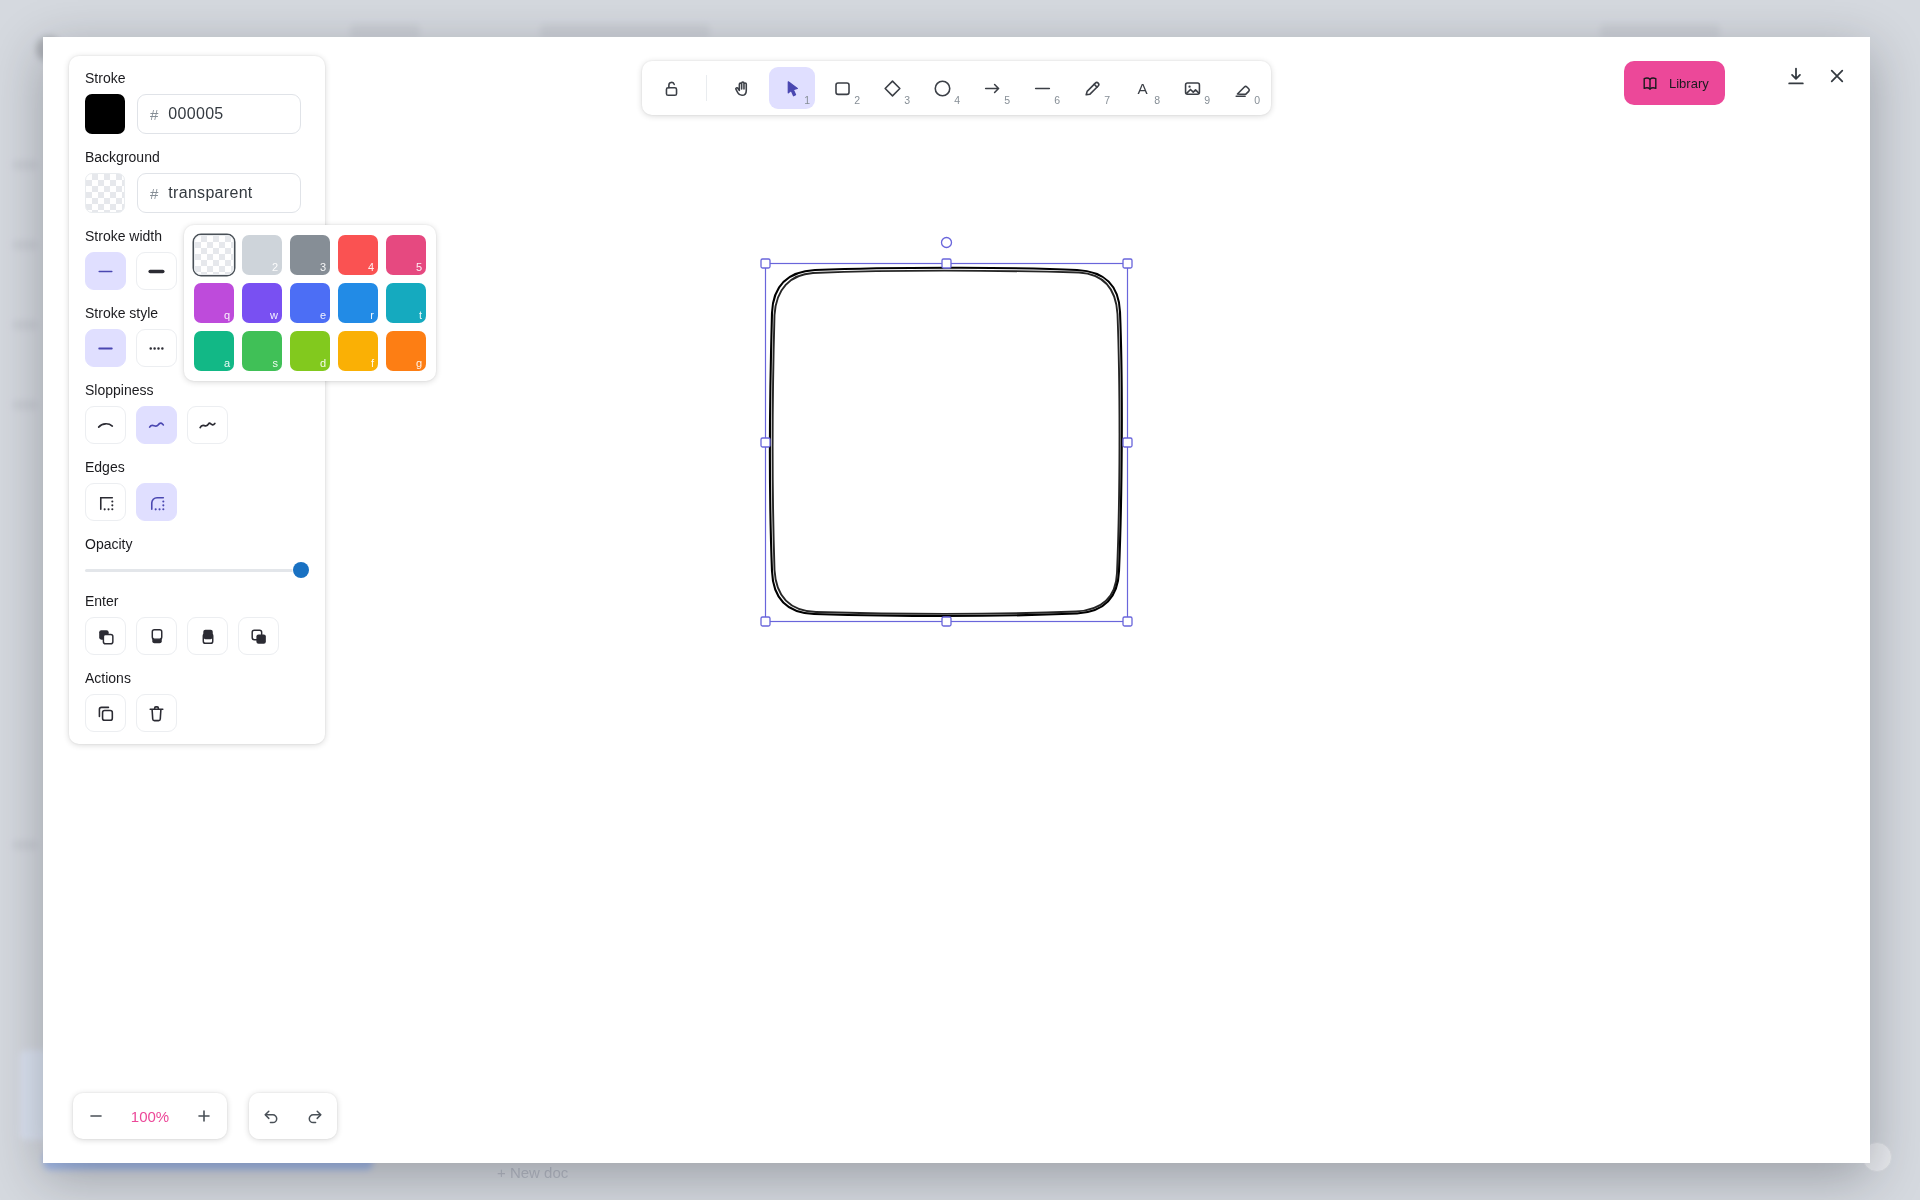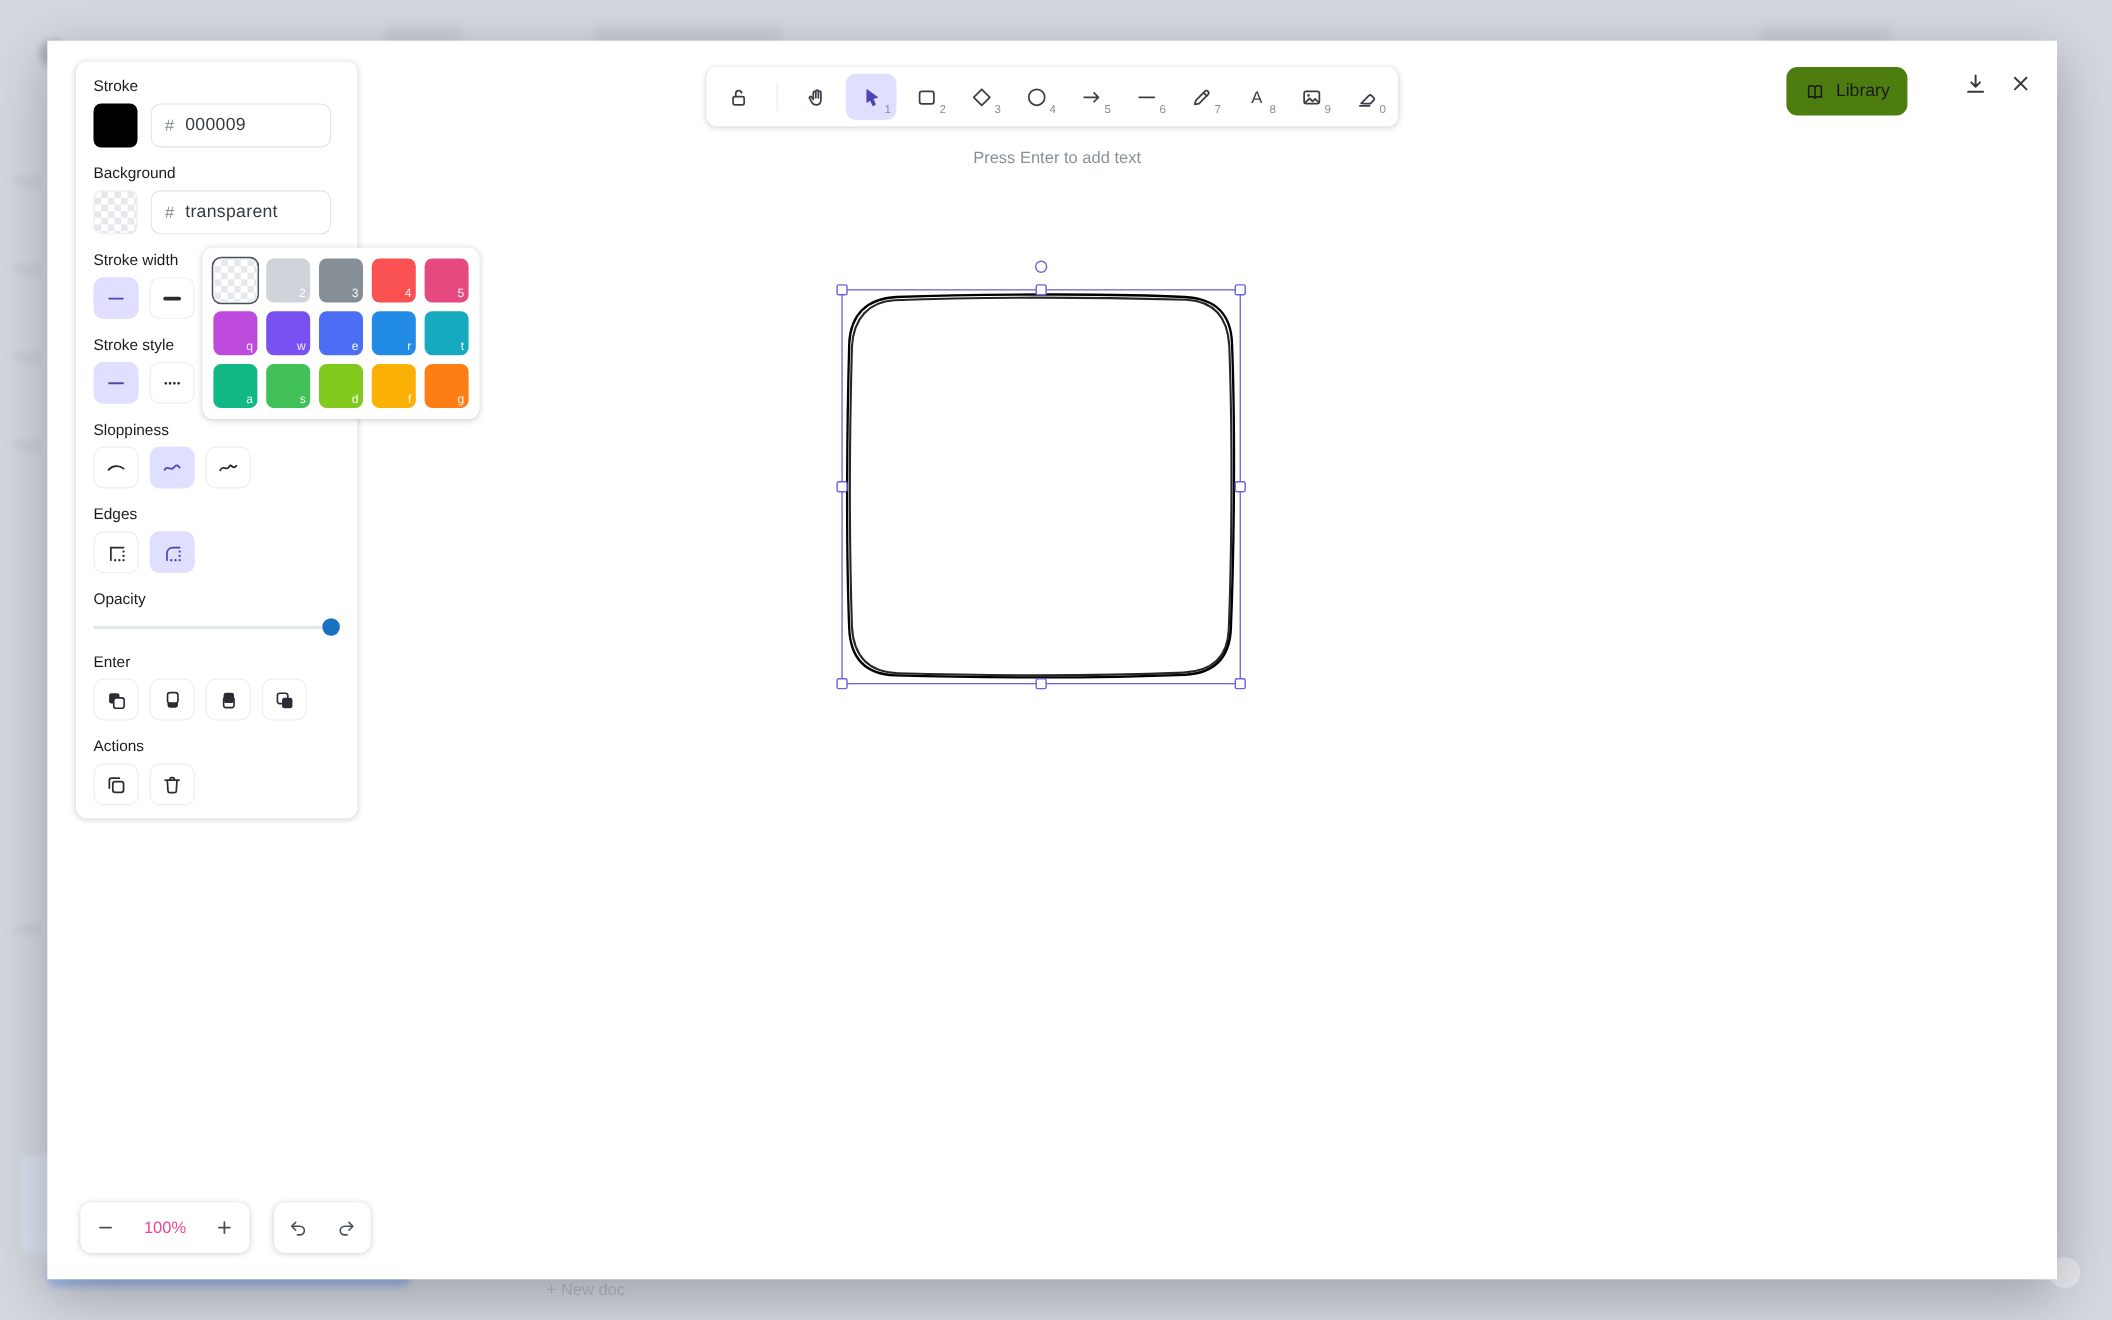--- a/index.html
+++ b/index.html
@@ -42,21 +42,21 @@
   .swatch .key{position:absolute;right:4px;bottom:2px;font-size:11px;color:rgba(255,255,255,.92);}
   .swatch.sel{box-shadow:0 0 0 1.5px #495057;}
   
   .toolbar{left:599px;top:24px;height:54px;display:flex;align-items:center;gap:4px;padding:0 6px;box-sizing:border-box;z-index:5;}
   .tool{width:46px;height:42px;border-radius:9px;display:flex;align-items:center;justify-content:center;position:relative;color:#3b3f46;}
   .tool.active{background:#e0dfff;color:#4a47b1;}
   .tool .key{position:absolute;right:5px;bottom:3px;font-size:10.5px;color:#868e96;}
   .tdiv{width:1px;height:26px;background:#e9ecef;margin:0 8px;}
   .hint{position:absolute;left:599px;width:638px;top:98px;text-align:center;color:#8a9097;font-size:15px;z-index:4;}
   
-  .library{position:absolute;left:1581px;top:24px;height:44px;padding:0 16px;border-radius:10px;background:#4d7c0f;color:#1b1b1f;display:flex;align-items:center;gap:9px;font-size:16px;z-index:5;}
+  .library{position:absolute;left:1581px;top:24px;height:44px;padding:0 16px;border-radius:10px;background:#ec4899;color:#1b1b1f;display:flex;align-items:center;gap:9px;font-size:13px;z-index:5;}
   .iconbtn{position:absolute;top:20px;width:38px;height:38px;display:flex;align-items:center;justify-content:center;color:#343a40;z-index:5;}
   .iconbtn.download{left:1734px;}
   .iconbtn.close{left:1775px;}
   
   .zoomisland{left:30px;top:1056px;height:46px;display:flex;align-items:center;z-index:5;}
   .zbtn{width:46px;height:46px;display:flex;align-items:center;justify-content:center;color:#495057;}
   .zval{width:62px;text-align:center;font-size:15px;color:#ec4899;}
   .history{left:206px;top:1056px;height:46px;display:flex;align-items:center;z-index:5;}
   .hbtn{width:44px;height:46px;display:flex;align-items:center;justify-content:center;color:#495057;}
 </style>
@@ -107,21 +107,21 @@
         <rect x="1080" y="401" width="9" height="9" rx="1.5"></rect>
       </g>
     </svg>
 
     <div class="island panel">
       <div class="lbl first">Stroke</div>
       <div class="crow">
         <button class="swatch-lg swatch-black"></button>
         <div class="color-input">
           <span class="hash">#</span>
-          <span class="val">000009</span>
+          <span class="val">000005</span>
         </div>
       </div>
 
       <div class="lbl">Background</div>
       <div class="crow">
         <button class="swatch-lg checker"></button>
         <div class="color-input">
           <span class="hash">#</span>
           <span class="val">transparent</span>
         </div>
@@ -359,21 +359,20 @@
           <span class="key">9</span>
         </button>
         <button class="tool">
           <svg viewBox="0 0 20 20" width="21" height="21" fill="none" stroke="currentColor" stroke-width="1.5" stroke-linecap="round" stroke-linejoin="round">
             <path d="M5.2 15.2 l6.6-6.6 a1.7 1.7 0 0 1 2.4 0 l1.7 1.7 a1.7 1.7 0 0 1 0 2.4 l-2.7 2.7 H8 Z"></path>
             <path d="M4 17.3 h8.5"></path>
           </svg>
           <span class="key">0</span>
         </button>
       </div>
-    <div class="hint">Press Enter to add text</div>
 
     <button class="library">
       <svg viewBox="0 0 20 20" width="20" height="20" fill="none" stroke="currentColor" stroke-width="1.4" stroke-linecap="round" stroke-linejoin="round">
           <path d="M10 6.2 C8.6 5 6.2 4.8 4.2 5.6 V15.4 C6.2 14.6 8.6 14.8 10 16 C11.4 14.8 13.8 14.6 15.8 15.4 V5.6 C13.8 4.8 11.4 5 10 6.2 Z"></path>
           <path d="M10 6.2 V16"></path>
         </svg>
       <span>Library</span>
     </button>
 
     <button class="iconbtn download">

